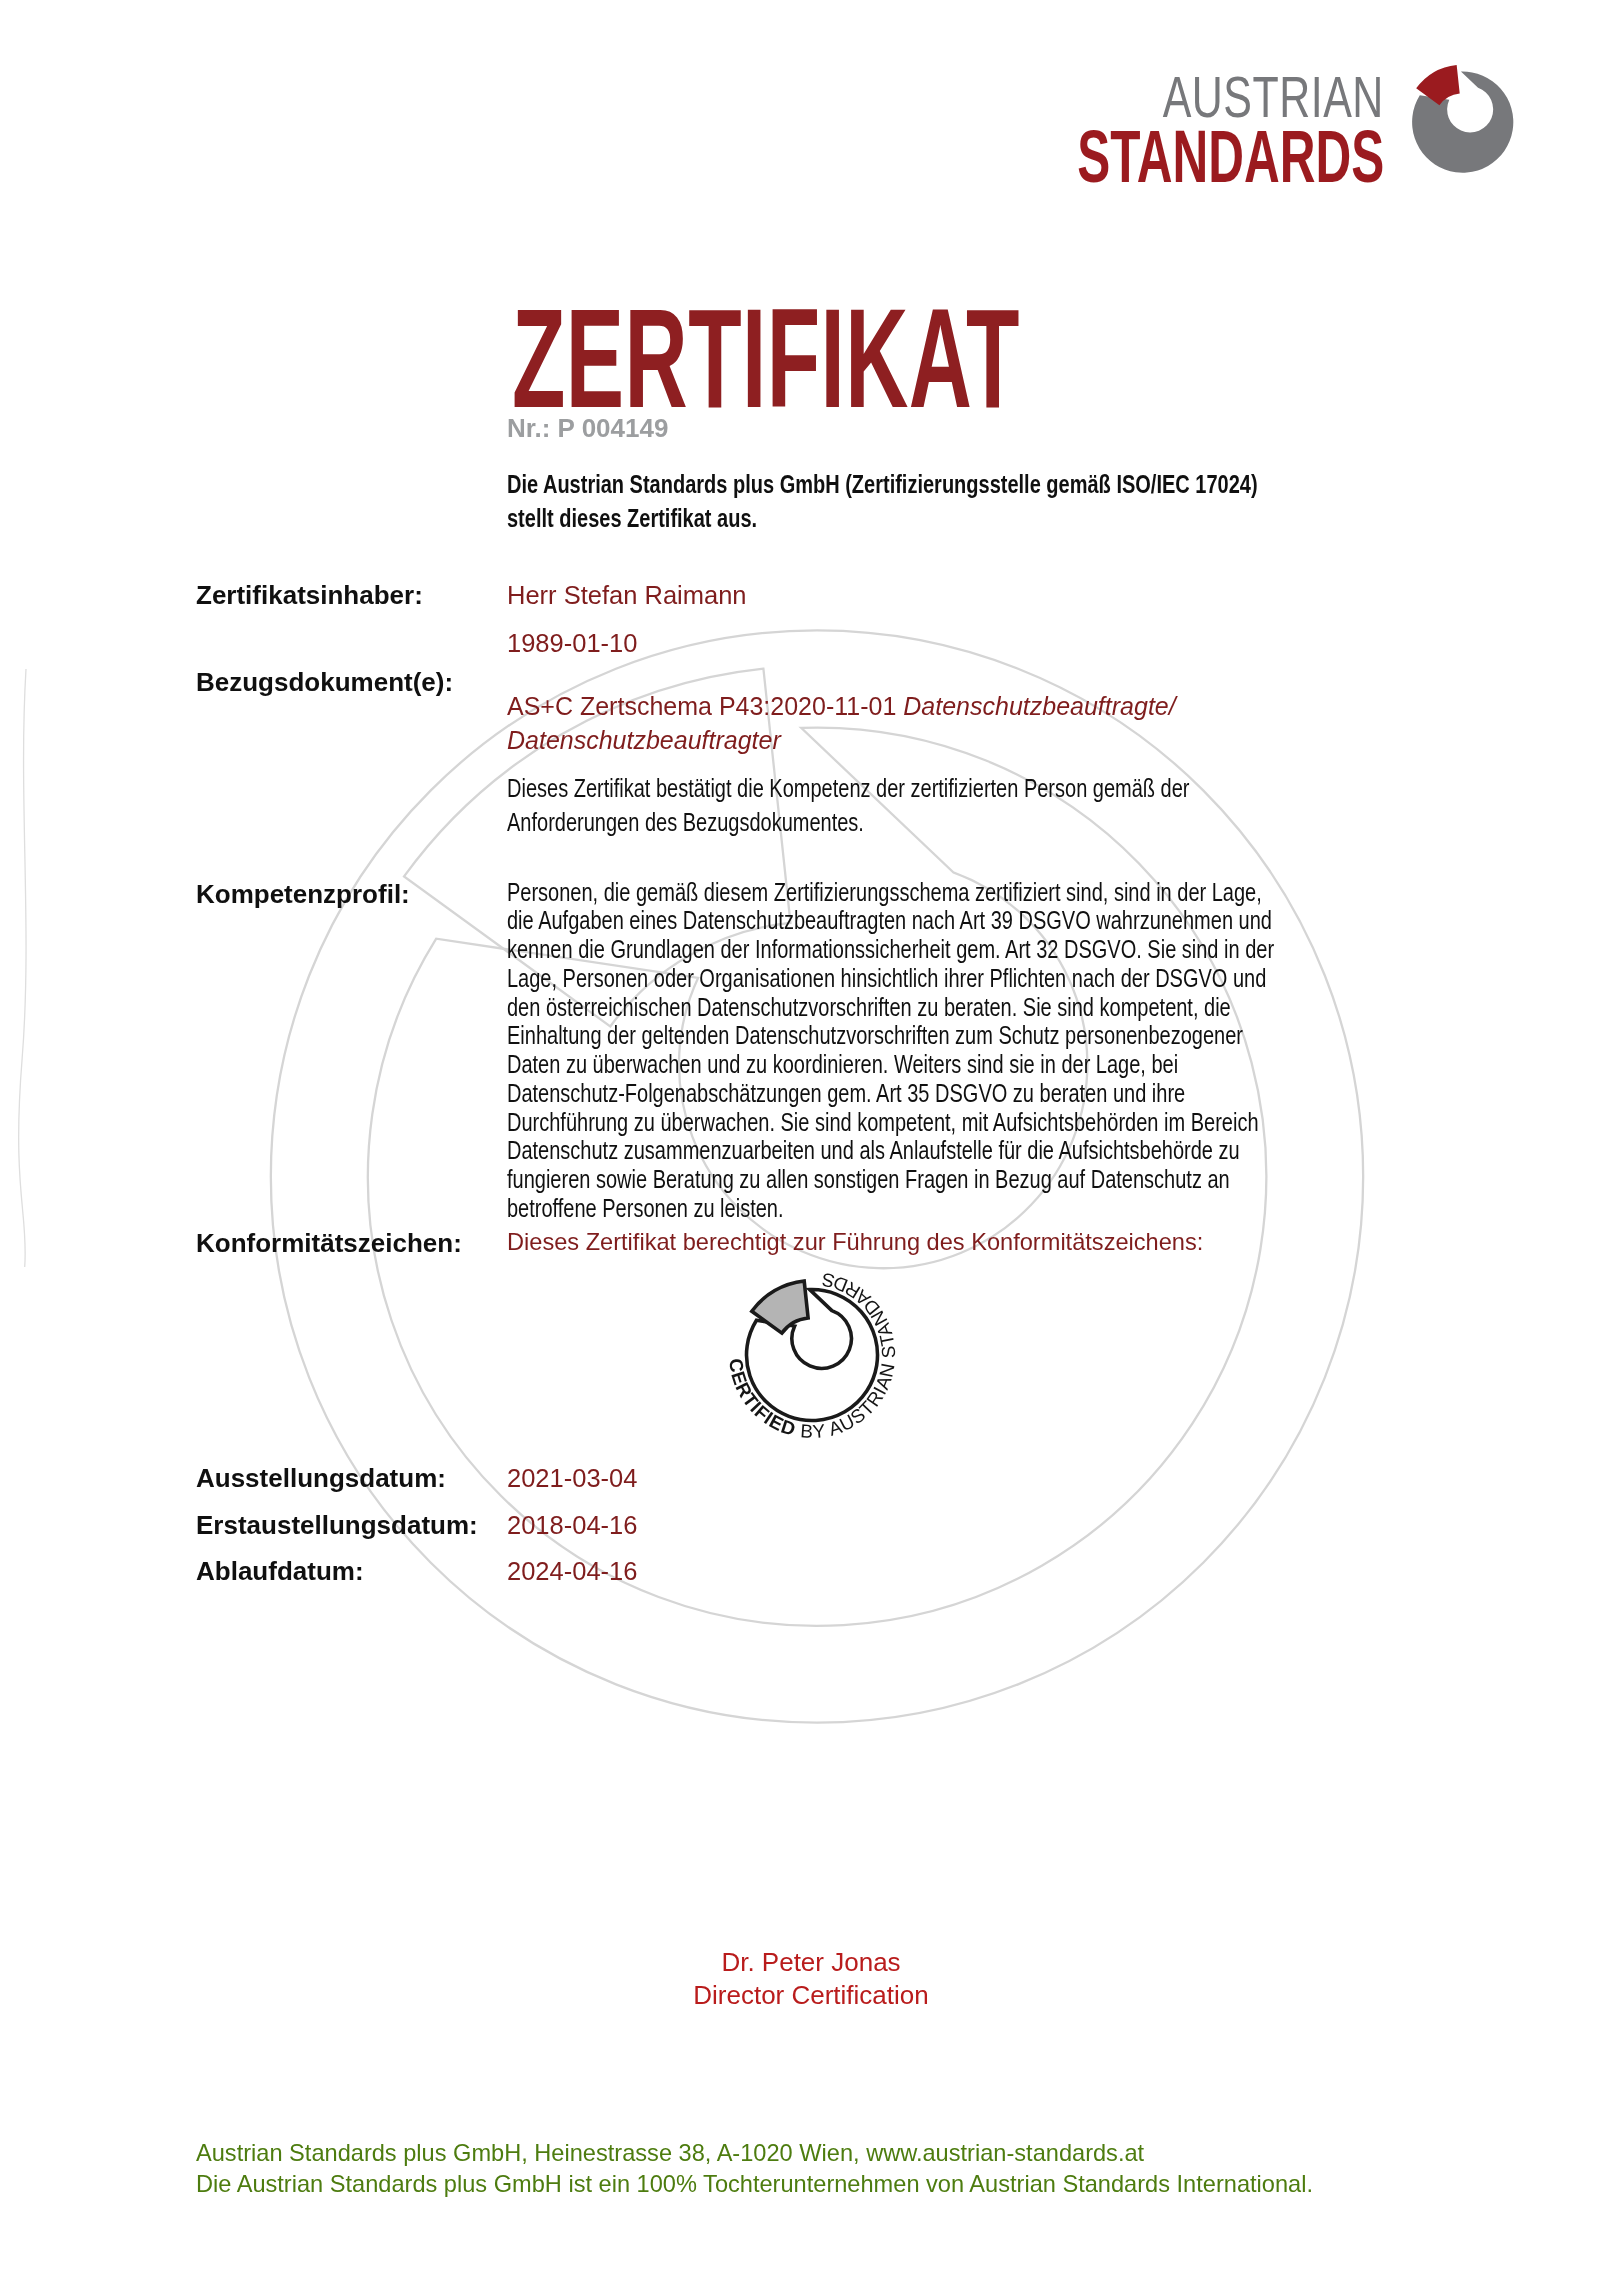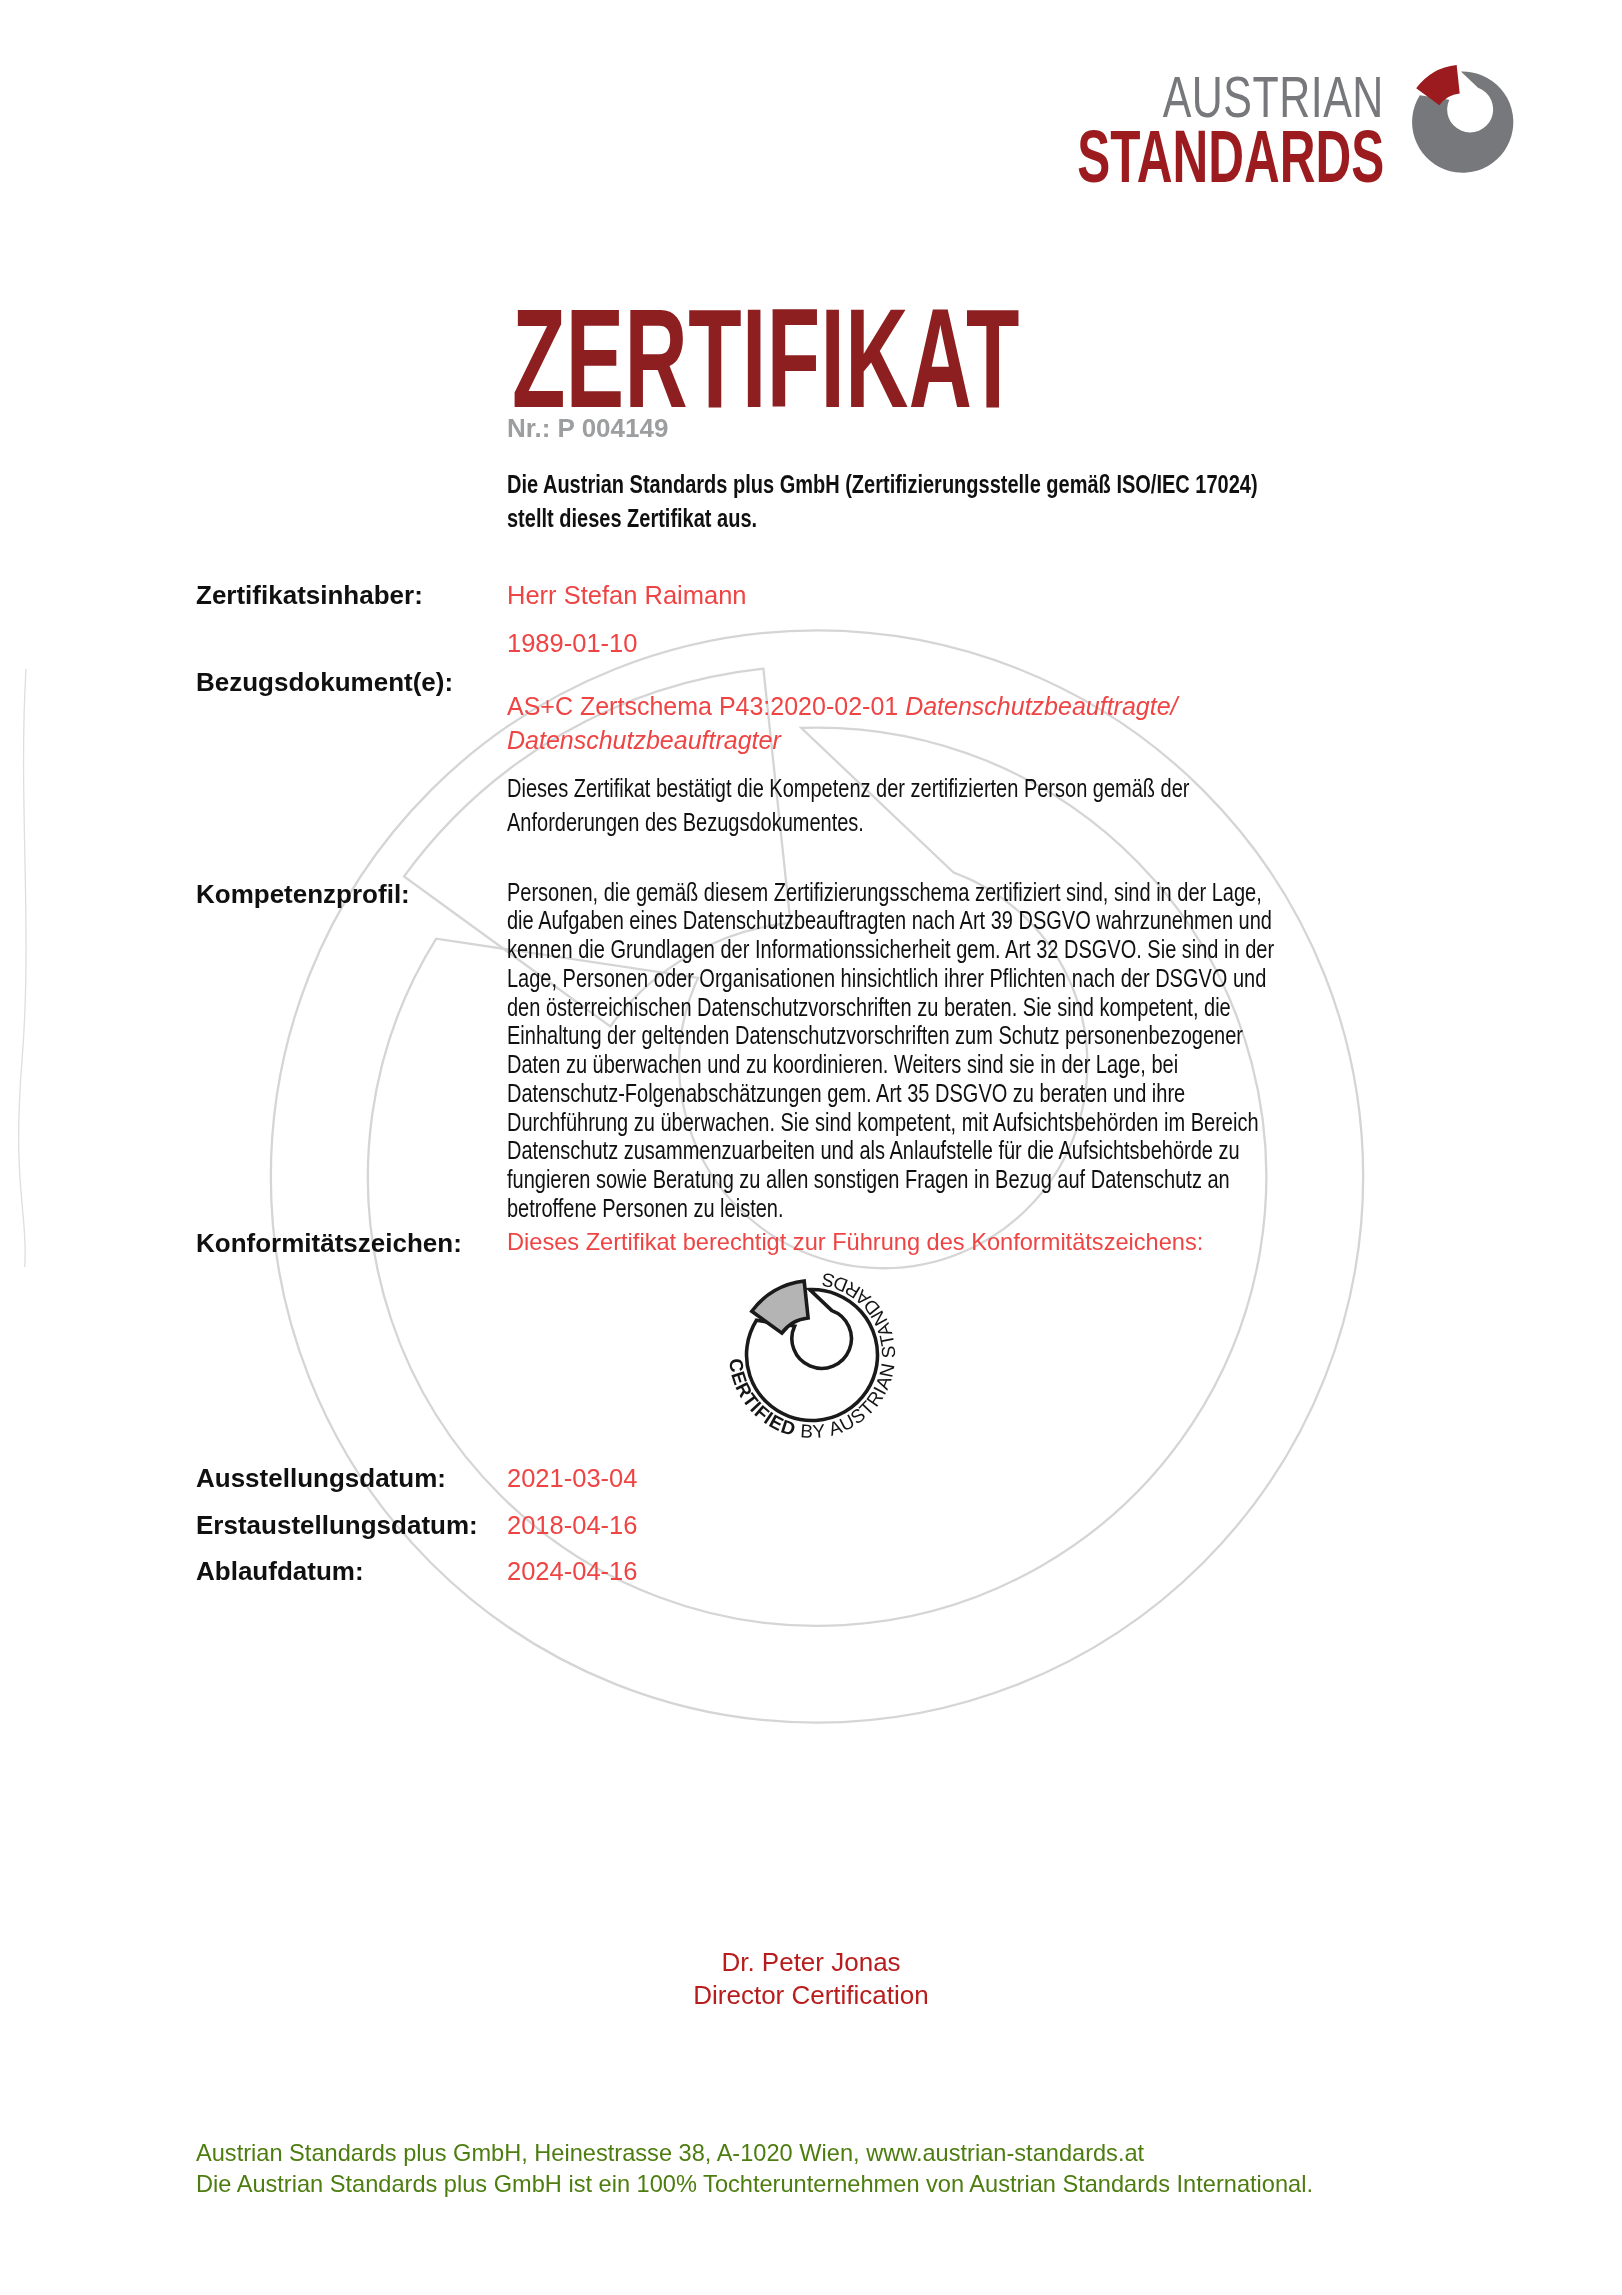--- a/index.html
+++ b/index.html
@@ -2,21 +2,21 @@
 <html style="font-size:10.5px"><head>
 <meta charset="utf-8">
 <style>
   html,body { margin:0; padding:0; background:#ffffff; }
   .page {
     position:relative; width:1622px; height:2295px; background:#ffffff;
     font-family:"Liberation Sans", sans-serif; color:#111; overflow:hidden;
   }
   .abs { position:absolute; }
   .label { position:absolute; left:196px; font-weight:bold; font-size:26px; color:#101010; line-height:1.15; }
-  .val   { position:absolute; left:507px; font-size:25px; color:#ef4444; line-height:1.15; }
+  .val   { position:absolute; left:507px; font-size:25px; color:#7f1d1d; line-height:1.15; }
   .para  { white-space:pre-line; transform-origin:0 0; transform:scaleY(1.25); }
   .title {
     position:absolute; left:512px; top:288px; font-size:141px; font-weight:bold;
     color:#8e1f21; line-height:141px; letter-spacing:0.7px;
     transform:scaleX(0.62); transform-origin:0 0; white-space:nowrap;
   }
   .cert-no { position:absolute; left:507px; top:413px; font-size:26px; font-weight:bold; color:#9c9ea0; }
   .intro {
     position:absolute; left:507px; top:468px; font-size:20px; font-weight:bold;
     line-height:27px; color:#101010;
@@ -70,21 +70,21 @@
   <div class="cert-no">Nr.: P 004149</div>
 
   <div class="intro para">Die Austrian Standards plus GmbH (Zertifizierungsstelle gemäß ISO/IEC 17024)
 stellt dieses Zertifikat aus.</div>
 
   <div class="label" style="top:581px;">Zertifikatsinhaber:</div>
   <div class="val" style="top:581px; font-size:25.5px;">Herr Stefan Raimann</div>
   <div class="val" style="top:629px; font-size:25.5px;">1989-01-10</div>
 
   <div class="label" style="top:668px;">Bezugsdokument(e):</div>
-  <div class="val" style="top:692px;"><span>AS+C Zertschema P43:2020-02-01 </span><span class="em">Datenschutzbeauftragte/</span></div>
+  <div class="val" style="top:692px;"><span>AS+C Zertschema P43:2020-11-01 </span><span class="em">Datenschutzbeauftragte/</span></div>
   <div class="val em" style="top:726px;">Datenschutzbeauftragter</div>
   <div class="note-para para">Dieses Zertifikat bestätigt die Kompetenz der zertifizierten Person gemäß der
 Anforderungen des Bezugsdokumentes.</div>
 
   <div class="label" style="top:880px;">Kompetenzprofil:</div>
   <div class="komp-para para">Personen, die gemäß diesem Zertifizierungsschema zertifiziert sind, sind in der Lage,
 die Aufgaben eines Datenschutzbeauftragten nach Art 39 DSGVO wahrzunehmen und
 kennen die Grundlagen der Informationssicherheit gem. Art 32 DSGVO. Sie sind in der
 Lage, Personen oder Organisationen hinsichtlich ihrer Pflichten nach der DSGVO und
 den österreichischen Datenschutzvorschriften zu beraten. Sie sind kompetent, die

